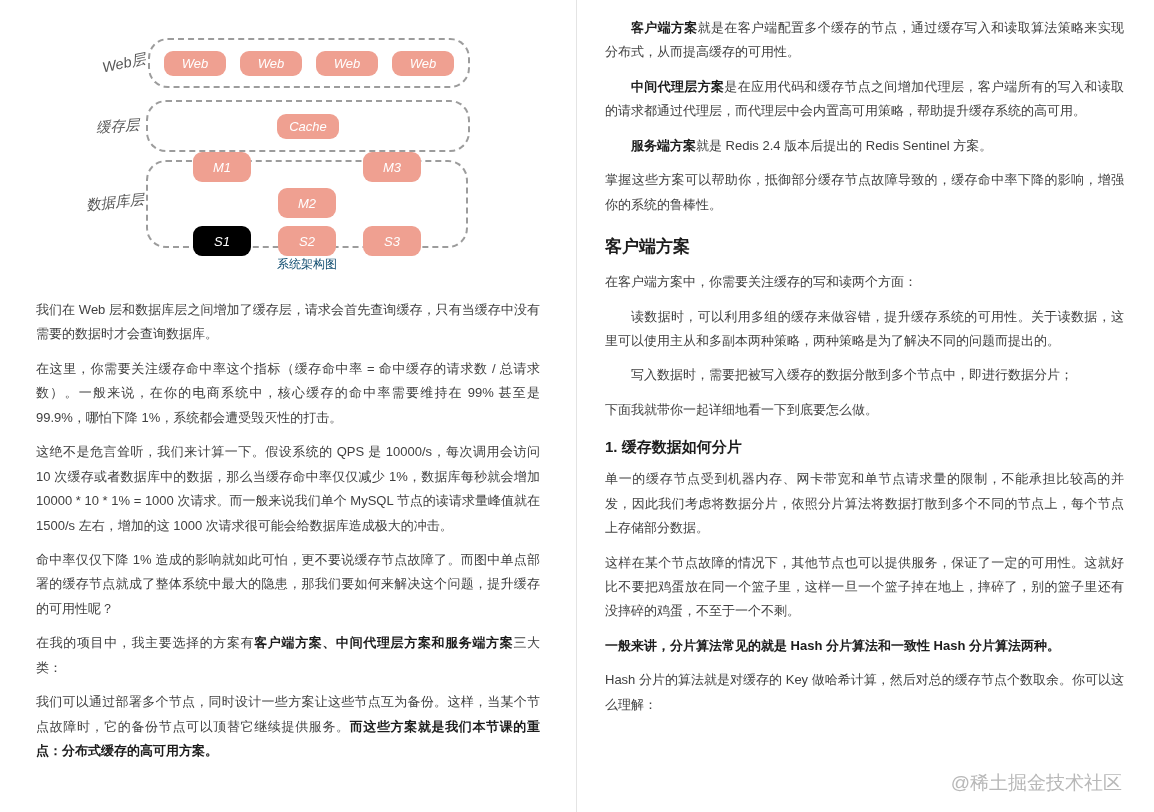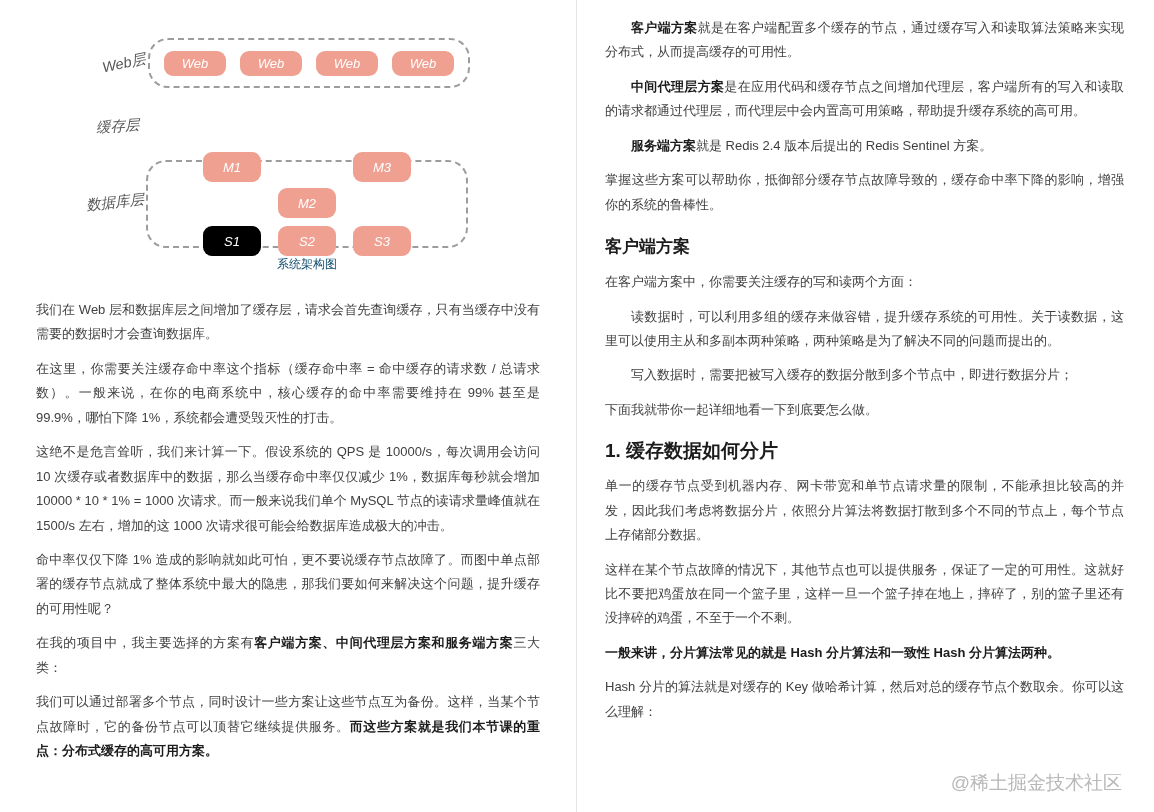--- a/index.html
+++ b/index.html
@@ -32,21 +32,21 @@
   }
   .indent { text-indent: 2em; }
   .b, .seg-b { font-weight: 700; color: #1c1c1c; }
   .section-heading {
     font-size: 17px;
     font-weight: 700;
     color: #1c1c1c;
     margin: 18px 0 12px 0;
   }
   .subheading {
-    font-size: 19px;
+    font-size: 15px;
     font-weight: 700;
     color: #1c1c1c;
     margin: 16px 0 10px 0;
   }
 
   
   .diagram {
     position: relative;
     height: 272px;
     margin-bottom: 16px;
@@ -54,21 +54,21 @@
   .layer-box {
     position: absolute;
     border: 2px dashed #9c9c9c;
     border-radius: 20px;
     display: flex;
     align-items: center;
   }
   .layer-web  { left: 112px; top: 28px;  width: 322px; height: 50px; justify-content: space-between; padding: 0 14px; }
   .layer-cache{ left: 110px; top: 90px;  width: 324px; height: 52px; justify-content: center; }
   .layer-db   { left: 110px; top: 150px; width: 322px; height: 88px; flex-direction: column; justify-content: center; gap: 8px; }
-  .db-row { display: flex; gap: 17px; }
+  .db-row { display: flex; gap: 27px; }
   .node {
     width: 62px; height: 25px;
     border-radius: 9px;
     color: #fff;
     display: flex; align-items: center; justify-content: center;
     font-size: 13px;
     font-style: italic;
   }
   .node-sm { width: 58px; height: 30px; }
   .layer-label {
@@ -107,20 +107,23 @@
       <span class="layer-label ll-cache">缓存层</span>
       <span class="layer-label ll-db">数据库层</span>
 
       <div class="layer-box layer-web">
         <div class="node" style="background: rgb(239, 160, 145);">Web</div>
         <div class="node" style="background: rgb(239, 160, 145);">Web</div>
         <div class="node" style="background: rgb(239, 160, 145);">Web</div>
         <div class="node" style="background: rgb(239, 160, 145);">Web</div>
       </div>
 
+      <div class="layer-box layer-cache">
+        <div class="node" style="background: rgb(239, 160, 145);">Cache</div>
+      </div>
 
       <div class="layer-box layer-db">
         <div class="db-row">
           <div class="node node-sm" style="background: rgb(239, 160, 145);">M1</div>
           <div class="node node-sm" style="background: rgb(239, 160, 145); margin-top: 36px;">M2</div>
           <div class="node node-sm" style="background: rgb(239, 160, 145);">M3</div>
         </div>
         <div class="db-row">
           <div class="node node-sm" style="background: #000000;">S1</div>
           <div class="node node-sm" style="background: rgb(239, 160, 145);">S2</div>

